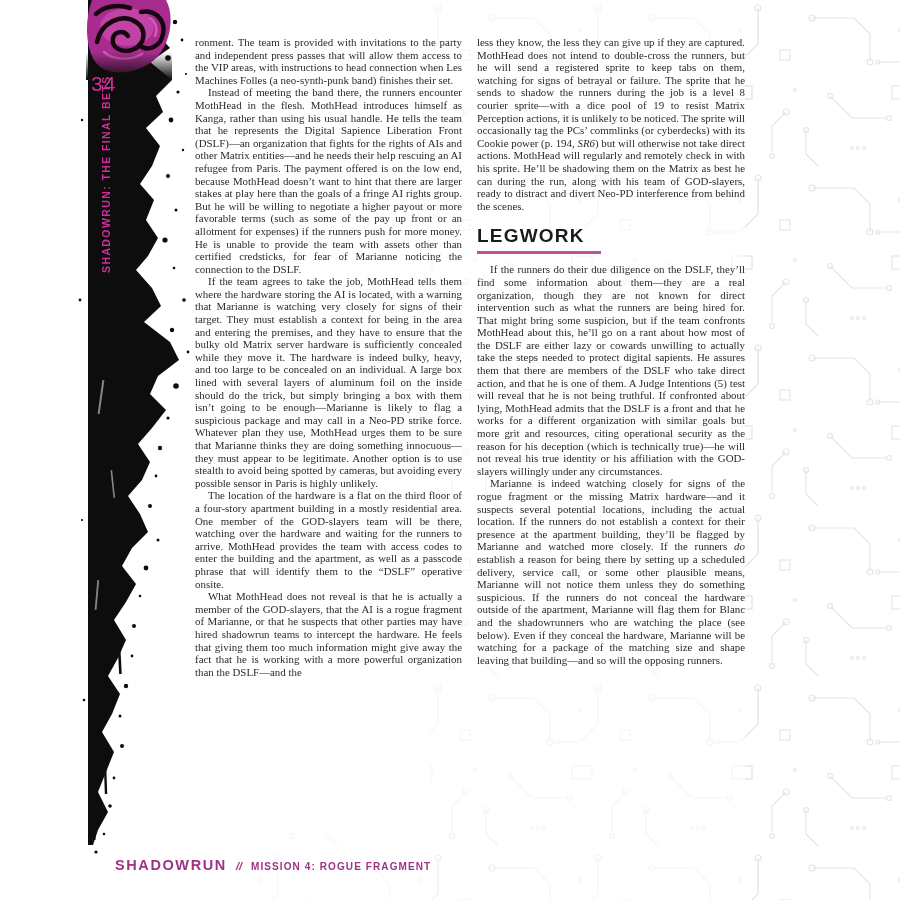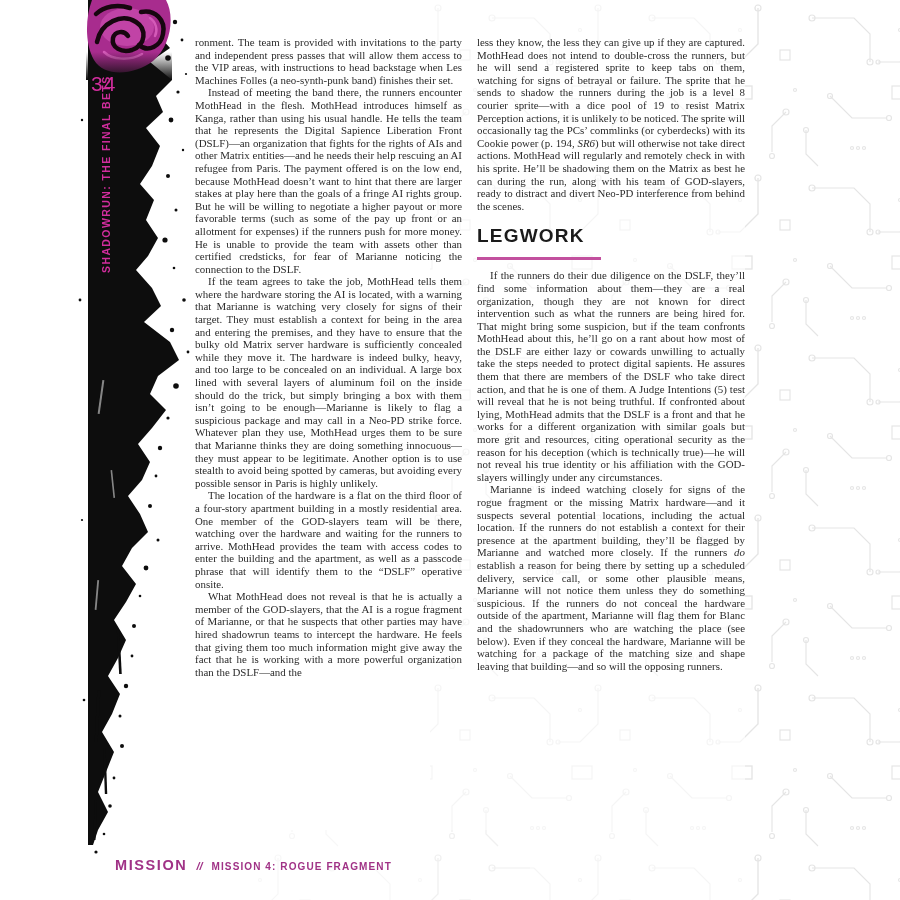--- a/index.html
+++ b/index.html
@@ -43,21 +43,21 @@
   .col em { font-style:italic; }
 
   h2.heading {
     font-family:"Liberation Sans", sans-serif;
     font-size:19px; font-weight:700; letter-spacing:1.2px;
     color:#1b1b1b; margin:13px 0 9px 0; width:fit-content;
     line-height:21px; text-align:left;
   }
   h2.heading.underlined {
     border-bottom:3px solid var(--underline);
-    padding-right:16px; padding-bottom:11px;
+    padding-right:16px; padding-bottom:5px;
   }
 
   
   .footer {
     position:absolute; left:115px; top:857px; z-index:2;
     display:flex; align-items:baseline; gap:9px;
     font-family:"Liberation Sans", sans-serif; color:var(--footerc);
   }
   .footer .book { font-weight:700; font-size:14.5px; letter-spacing:1.6px; }
   .footer .sep  { font-weight:700; font-style:italic; font-size:11px; }
@@ -177,30 +177,30 @@
       <path d="M150,18 C156,22 158,30 155,36"></path>
     </g>
     <rect x="86" y="52" width="86" height="28" fill="url(#fadeblack)"></rect>
   </g>
 </svg>
 
 <div class="page-number">34</div>
 <div class="side-title">SHADOWRUN: THE FINAL BETS</div>
 
 <div id="col-left" class="col">
-    <p>ronment. The team is provided with invitations to the party and independent press passes that will allow them access to the VIP areas, with instructions to head backstage when Les Machines Folles (a neo-synth-punk band) finishes their set.</p>
+    <p>ronment. The team is provided with invitations to the party and independent press passes that will allow them access to the VIP areas, with instructions to head connection when Les Machines Folles (a neo-synth-punk band) finishes their set.</p>
     <p class="indent">Instead of meeting the band there, the runners encounter MothHead in the flesh. MothHead introduces himself as Kanga, rather than using his usual handle. He tells the team that he represents the Digital Sapience Liberation Front (DSLF)—an organization that fights for the rights of AIs and other Matrix entities—and he needs their help rescuing an AI refugee from Paris. The payment offered is on the low end, because MothHead doesn’t want to hint that there are larger stakes at play here than the goals of a fringe AI rights group. But he will be willing to negotiate a higher payout or more favorable terms (such as some of the pay up front or an allotment for expenses) if the runners push for more money. He is unable to provide the team with assets other than certified credsticks, for fear of Marianne noticing the connection to the DSLF.</p>
     <p class="indent">If the team agrees to take the job, MothHead tells them where the hardware storing the AI is located, with a warning that Marianne is watching very closely for signs of their target. They must establish a context for being in the area and entering the premises, and they have to ensure that the bulky old Matrix server hardware is sufficiently concealed while they move it. The hardware is indeed bulky, heavy, and too large to be concealed on an individual. A large box lined with several layers of aluminum foil on the inside should do the trick, but simply bringing a box with them isn’t going to be enough—Marianne is likely to flag a suspicious package and may call in a Neo-PD strike force. Whatever plan they use, MothHead urges them to be sure that Marianne thinks they are doing something innocuous—they must appear to be legitimate. Another option is to use stealth to avoid being spotted by cameras, but avoiding every possible sensor in Paris is highly unlikely.</p>
     <p class="indent">The location of the hardware is a flat on the third floor of a four-story apartment building in a mostly residential area. One member of the GOD-slayers team will be there, watching over the hardware and waiting for the runners to arrive. MothHead provides the team with access codes to enter the building and the apartment, as well as a passcode phrase that will identify them to the “DSLF” operative onsite.</p>
     <p class="indent">What MothHead does not reveal is that he is actually a member of the GOD-slayers, that the AI is a rogue fragment of Marianne, or that he suspects that other parties may have hired shadowrun teams to intercept the hardware. He feels that giving them too much information might give away the fact that he is working with a more powerful organization than the DSLF—and the</p>
   </div>
 <div id="col-right" class="col">
     <p>less they know, the less they can give up if they are captured. MothHead does not intend to double-cross the runners, but he will send a registered sprite to keep tabs on them, watching for signs of betrayal or failure. The sprite that he sends to shadow the runners during the job is a level 8 courier sprite—with a dice pool of 19 to resist Matrix Perception actions, it is unlikely to be noticed. The sprite will occasionally tag the PCs’ commlinks (or cyberdecks) with its Cookie power (p. 194, <em>SR6</em>) but will otherwise not take direct actions. MothHead will regularly and remotely check in with his sprite. He’ll be shadowing them on the Matrix as best he can during the run, along with his team of GOD-slayers, ready to distract and divert Neo-PD interference from behind the scenes.</p>
     <h2 class="heading underlined">LEGWORK</h2>
     <p class="indent">If the runners do their due diligence on the DSLF, they’ll find some information about them—they are a real organization, though they are not known for direct intervention such as what the runners are being hired for. That might bring some suspicion, but if the team confronts MothHead about this, he’ll go on a rant about how most of the DSLF are either lazy or cowards unwilling to actually take the steps needed to protect digital sapients. He assures them that there are members of the DSLF who take direct action, and that he is one of them. A Judge Intentions (5) test will reveal that he is not being truthful. If confronted about lying, MothHead admits that the DSLF is a front and that he works for a different organization with similar goals but more grit and resources, citing operational security as the reason for his deception (which is technically true)—he will not reveal his true identity or his affiliation with the GOD-slayers willingly under any circumstances.</p>
     <p class="indent">Marianne is indeed watching closely for signs of the rogue fragment or the missing Matrix hardware—and it suspects several potential locations, including the actual location. If the runners do not establish a context for their presence at the apartment building, they’ll be flagged by Marianne and watched more closely. If the runners <em>do</em> establish a reason for being there by setting up a scheduled delivery, service call, or some other plausible means, Marianne will not notice them unless they do something suspicious. If the runners do not conceal the hardware outside of the apartment, Marianne will flag them for Blanc and the shadowrunners who are watching the place (see below). Even if they conceal the hardware, Marianne will be watching for a package of the matching size and shape leaving that building—and so will the opposing runners.</p>
   </div>
 
 <div class="footer">
-  <span class="book">MISSION</span>
+  <span class="book">SHADOWRUN</span>
   <span class="sep">//</span>
   <span class="chapter">MISSION 4: ROGUE FRAGMENT</span>
 </div>
 
 </body></html>

